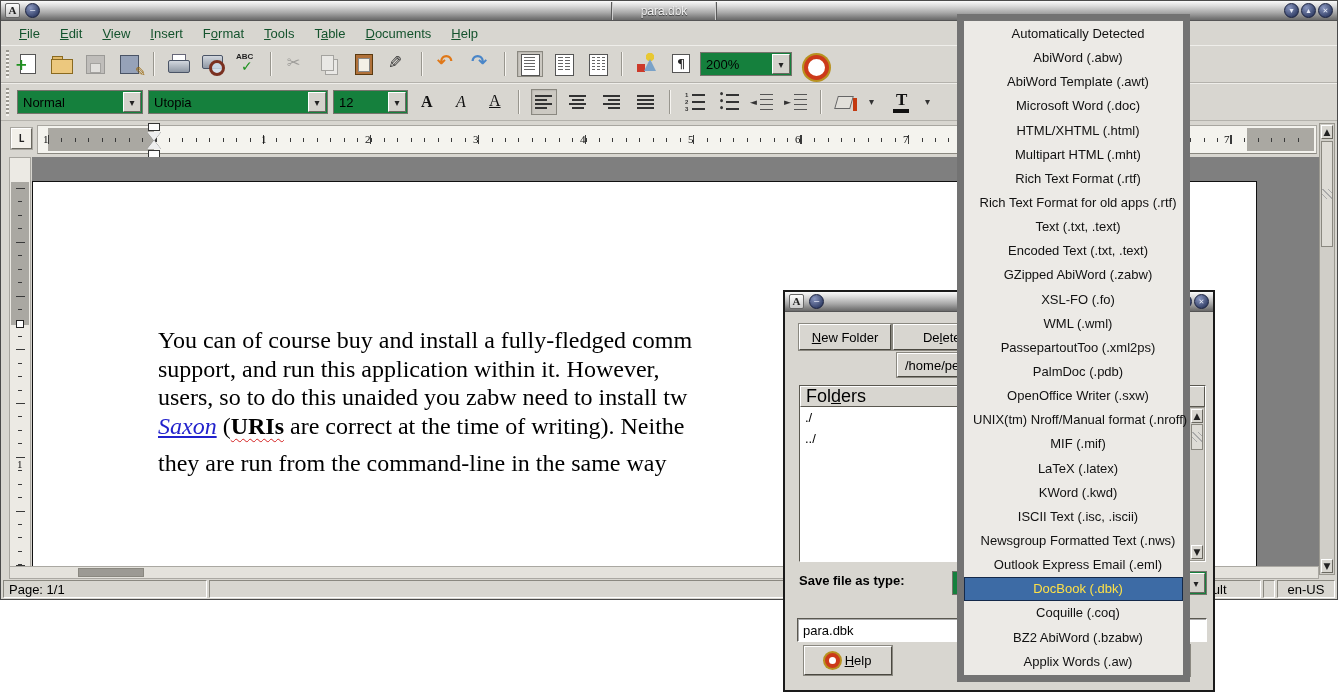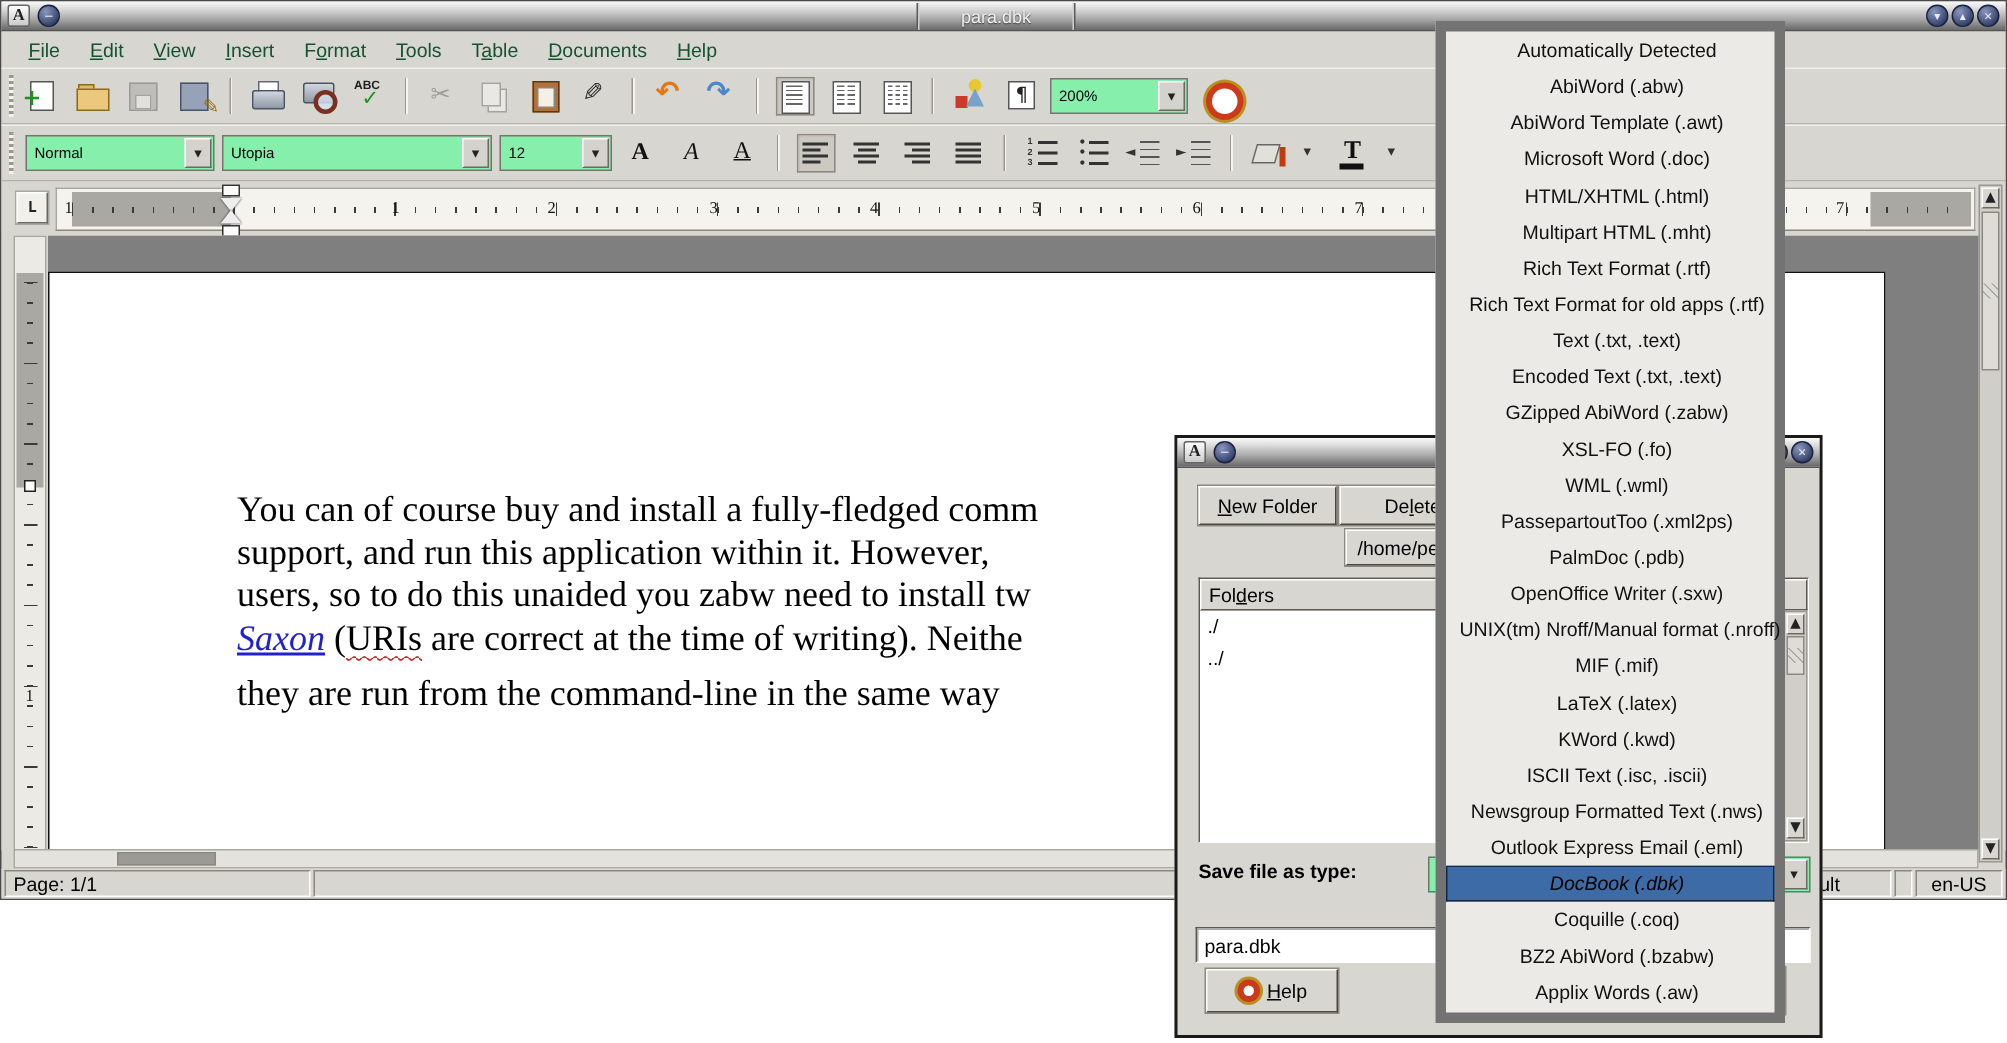--- a/index.html
+++ b/index.html
@@ -81,21 +81,21 @@
   .ti.list-bullets::before{content:"\2022\A\2022\A\2022"; white-space:pre; left:3px; top:2px; font:bold 8px/7px "DejaVu Sans",sans-serif; color:#333;}
   .ti.unindent::before{content:"\25C4"; left:0px; top:9px; font:9px/1 "DejaVu Sans",sans-serif; color:#333;}
   .ti.indent::before{content:"\25BA"; left:0px; top:9px; font:9px/1 "DejaVu Sans",sans-serif; color:#333;}
   .ti.unindent::after,.ti.indent::after{content:""; left:10px; top:5px; width:13px; height:16px; background-image:repeating-linear-gradient(#555 0 1px,transparent 1px 2.5px),repeating-linear-gradient(#555 0 1px,transparent 1px 2.5px),repeating-linear-gradient(#555 0 1px,transparent 1px 2.5px),repeating-linear-gradient(#555 0 1px,transparent 1px 2.5px); background-size:13px 2px,13px 2px,13px 2px,13px 2px; background-position:0 0,0 5px,0 10px,0 15px; background-repeat:no-repeat;}
   .ti.fill-bucket::before{content:""; left:3px; top:7px; width:14px; height:11px; background:#e2e0da; border:1px solid #666; transform:skewX(-16deg);}
   .ti.fill-bucket::after{content:""; right:2px; top:9px; width:4px; height:13px; background:#c43a10;}
   .ti.text-color::before{content:"T"; left:7px; top:2px; font:bold 17px/1 "Liberation Serif",serif; color:#111;}
   .ti.text-color::after{content:""; left:4px; bottom:2px; width:16px; height:4px; background:#111;}
   .ti.caret{width:14px;} .ti.caret::before{content:"\25BE"; left:2px; top:8px; font:10px/1 "DejaVu Sans",sans-serif; color:#333;}
 
-  .combo { height:24px; background:#86efac; border:1px solid #76746c; position:relative; display:flex; align-items:center; padding-left:5px; font-size:10px; color:#000; flex:0 0 auto; }
+  .combo { height:24px; background:#15803d; border:1px solid #76746c; position:relative; display:flex; align-items:center; padding-left:5px; font-size:13px; color:#000; flex:0 0 auto; }
   .combo .arrow-btn { position:absolute; right:1px; top:1px; bottom:1px; width:18px; background:#d4d2cc; border:1px solid #fff; border-right-color:#6a6860; border-bottom-color:#6a6860; text-align:center; font:10px/20px "DejaVu Sans",sans-serif; color:#222; }
   .combo .arrow-btn::before{content:"\25BE";}
   #zoom-combo { width:92px; margin-left:6px; margin-right:8px; }
   #style-combo { width:126px; margin-left:2px; }
   #font-combo { width:180px; margin-left:5px; }
   #size-combo { width:75px; margin-left:5px; margin-right:6px; }
 
   
   #ruler-row { position:absolute; left:0; top:120px; right:0; height:36px; background:#d8d6d0; }
   #tab-box { position:absolute; left:10px; top:7px; width:21px; height:21px; background:#f2f0ea; border:1px solid #6a6860; border-top-color:#fff; border-left-color:#fff; box-shadow:0 0 0 1px #a8a6a0; font:bold 10px/19px "DejaVu Sans Mono",monospace; text-align:center; color:#222; }
@@ -119,21 +119,21 @@
     background:repeating-linear-gradient(to bottom,#3a3a3a 0 1px,transparent 1px 53.8px) 50% 30px/9px 380px no-repeat,
                repeating-linear-gradient(to bottom,#3a3a3a 0 1px,transparent 1px 13.44px) 50% 30px/4px 380px no-repeat; }
   #v-num { position:absolute; left:7px; top:300px; font:11px/13px "Liberation Serif",serif; color:#111; }
   #v-marker { position:absolute; left:6px; top:162px; width:8px; height:8px; background:#fdfdfd; border:1px solid #222; }
   #page-surround { position:absolute; left:31px; right:17px; top:0; bottom:0; background:#7f7f7f; }
   #doc-page { position:absolute; left:31px; top:24px; width:1225px; height:600px; background:#fff; border:1px solid #111; overflow:hidden; }
   #doc-text { position:absolute; left:125px; top:144px; width:1060px; font-family:"Liberation Serif",serif; font-size:24px; color:#000; }
   .docline { white-space:nowrap; height:28.5px; line-height:28.5px; }
   .para-gap { height:9px; }
   .doc-link { color:#2222cc; font-style:italic; text-decoration:underline; }
-  .misspelled { text-decoration:underline wavy #d42020; text-underline-offset:4px; text-decoration-thickness:1px; }
+  .misspelled { text-decoration:underline wavy #d42020; text-underline-offset:4px; text-decoration-thickness:1px;font-weight:bold; }
 
   
   .sb-track { background:#d0cec8; border:1px solid #9a9890; }
   .sb-btn { position:absolute; left:1px; right:1px; height:14px; background:#d8d6d0; border:1px solid #fff; border-right-color:#6a6860; border-bottom-color:#6a6860; text-align:center; font:9px/12px "DejaVu Sans",sans-serif; color:#222; }
   .sb-thumb { position:absolute; left:1px; right:1px; background:#dedcd6; border:1px solid #8a8880; background-image:repeating-linear-gradient(45deg,transparent 0 3px,#aaa 3px 4px); background-size:10px 10px; background-repeat:no-repeat; background-position:center; }
   #main-vscroll { position:absolute; right:2px; top:122px; width:16px; height:452px; }
   #main-vscroll .up { top:1px; } #main-vscroll .down { bottom:1px; }
   #main-vscroll .sb-thumb { top:17px; height:106px; }
   #main-hscroll { position:absolute; left:8px; top:565px; width:1310px; height:13px; background:#e4e2dc; border:1px solid #aaa8a2; }
   #main-hscroll .sb-thumb { top:1px; bottom:1px; left:68px; width:66px; background:#9c9a94; }
@@ -146,41 +146,41 @@
   
   #save-dialog { position:absolute; left:783px; top:290px; width:432px; height:402px; background:#d8d6d0; border:2px solid #1a1a1a; z-index:20; }
   #save-dialog .titlebar { height:20px; }
   .dlg-btn { position:absolute; background:#d8d6d0; border:1px solid #fff; border-right-color:#4a4840; border-bottom-color:#4a4840; box-shadow:0 0 0 1px #8a8880; display:flex; align-items:center; justify-content:center; font-size:13px; color:#000; }
   #btn-new-folder { left:14px; top:32px; width:92px; height:26px; }
   #btn-delete-file { left:108px; top:32px; width:112px; height:26px; }
   #path-combo { left:112px; top:61px; width:150px; height:24px; justify-content:flex-start; padding-left:7px; }
   .list-box { position:absolute; border:1px solid #5a5850; border-bottom-color:#fff; border-right-color:#fff; background:#fff; }
   #folders-list { left:14px; top:93px; width:182px; height:177px; }
   #files-list { left:202px; top:93px; width:219px; height:177px; }
-  .list-header { height:21px; background:#d8d6d0; border:1px solid #fff; border-right-color:#5a5850; border-bottom-color:#5a5850; font-size:13px; padding-left:5px; display:flex; align-items:center; }
+  .list-header { height:21px; background:#d8d6d0; border:1px solid #fff; border-right-color:#5a5850; border-bottom-color:#5a5850; font-size:18px; padding-left:5px; display:flex; align-items:center; }
   .list-items { font-size:13px; color:#000; }
   .list-row { height:21px; line-height:21px; padding-left:5px; }
   #files-scroll { position:absolute; right:0px; top:21px; width:16px; bottom:0; }
   #files-scroll .up { top:1px; } #files-scroll .down { bottom:1px; }
   #files-scroll .sb-thumb { top:16px; height:26px; }
   .dlg-label { position:absolute; font-size:13px; color:#000; white-space:nowrap; }
   #save-type-label { left:14px; top:281px;font-weight:bold; }
   #type-combo { position:absolute; left:167px; top:279px; width:255px; height:24px; }
   #selection-label { left:14px; top:324px; }
   #filename-input { position:absolute; left:12px; top:326px; width:410px; height:24px; background:#fff; border:1px solid #5a5850; border-bottom-color:#fff; border-right-color:#fff; box-shadow:inset 1px 1px 0 #aaa; font:13px "Liberation Sans",sans-serif; padding-left:5px; color:#000; }
   #btn-help { left:19px; top:354px; width:88px; height:29px; gap:5px; }
   #btn-ok-frag { left:225px; top:353px; width:92px; height:31px; }
   #btn-cancel-frag { left:325px; top:353px; width:80px; height:31px; }
   .mini-lifebuoy { width:15px; height:15px; border-radius:50%; border:4px solid #cc3a1a; background:#fff; box-shadow:0 0 0 2px #b89220; display:inline-block; }
   #dlg-controls { position:absolute; right:4px; top:2px; display:flex; gap:2px; }
 
   
   #format-menu { position:absolute; left:957px; top:14px; width:233px; background:#eceae6; border:7px solid #737373; z-index:30; padding:1px 0;text-align:center; }
   .menu-row { height:24.15px; line-height:24.15px; padding-left:9px; font-size:13px; color:#111; white-space:nowrap; }
-  .menu-row.selected { background:#3d6ba5; color:#000000; box-shadow:inset 0 1px 0 #14294a, inset 0 -1px 0 #14294a, inset 1px 0 0 #14294a, inset -1px 0 0 #14294a;font-style:italic; }
+  .menu-row.selected { background:#3d6ba5; color:#fde047; box-shadow:inset 0 1px 0 #14294a, inset 0 -1px 0 #14294a, inset 1px 0 0 #14294a, inset -1px 0 0 #14294a; }
 </style>
 </head>
 <body>
 
 <div id="main-window">
 
   <div class="titlebar">
     <span class="appicon">A</span>
     <span class="wbtn menu-glyph" id="mw-menu-btn"></span>
     <span class="title-seg">para.dbk</span>

